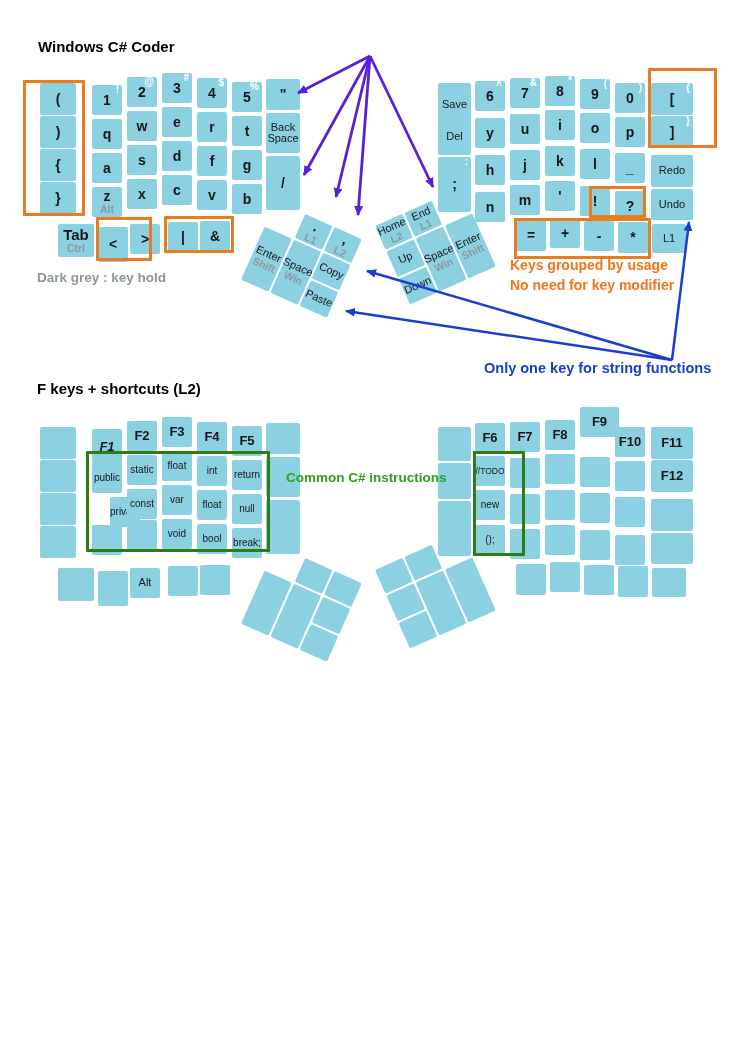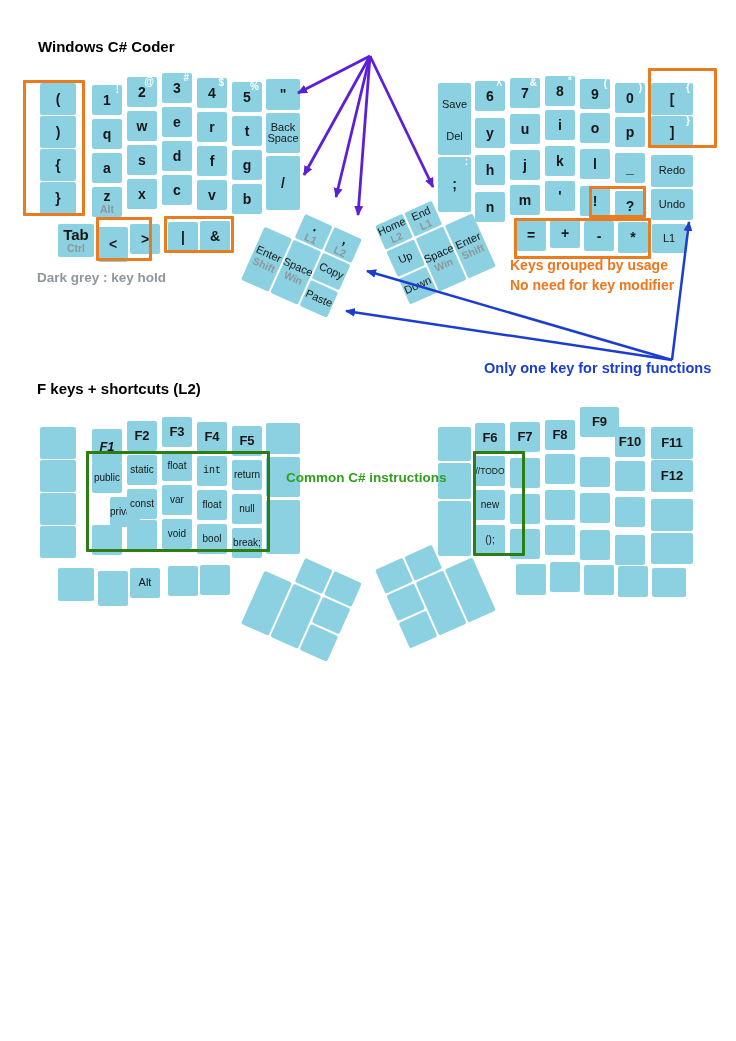--- a/index.html
+++ b/index.html
@@ -290,21 +290,21 @@
       </div>
       <div class="key s-kw" style="left: 162px; top: 485px; width: 30px; height: 30px;">
         <span class="lbl">var</span>
       </div>
       <div class="key s-kw" style="left: 162px; top: 519px; width: 30px; height: 30px;">
         <span class="lbl">void</span>
       </div>
       <div class="key s-fkey" style="left: 197px; top: 422px; width: 30px; height: 30px;">
         <span class="lbl">F4</span>
       </div>
-      <div class="key s-kw" style="left: 197px; top: 456px; width: 30px; height: 30px; font-family: Liberation Mono, monospace;">
+      <div class="key s-kw" style="left: 197px; top: 456px; width: 30px; height: 30px;">
         <span class="lbl">int</span>
       </div>
       <div class="key s-kw" style="left: 197px; top: 490px; width: 30px; height: 30px;">
         <span class="lbl">float</span>
       </div>
       <div class="key s-kw" style="left: 197px; top: 524px; width: 30px; height: 30px;">
         <span class="lbl">bool</span>
       </div>
       <div class="key s-fkey" style="left: 232px; top: 426px; width: 30px; height: 30px;">
         <span class="lbl">F5</span>

